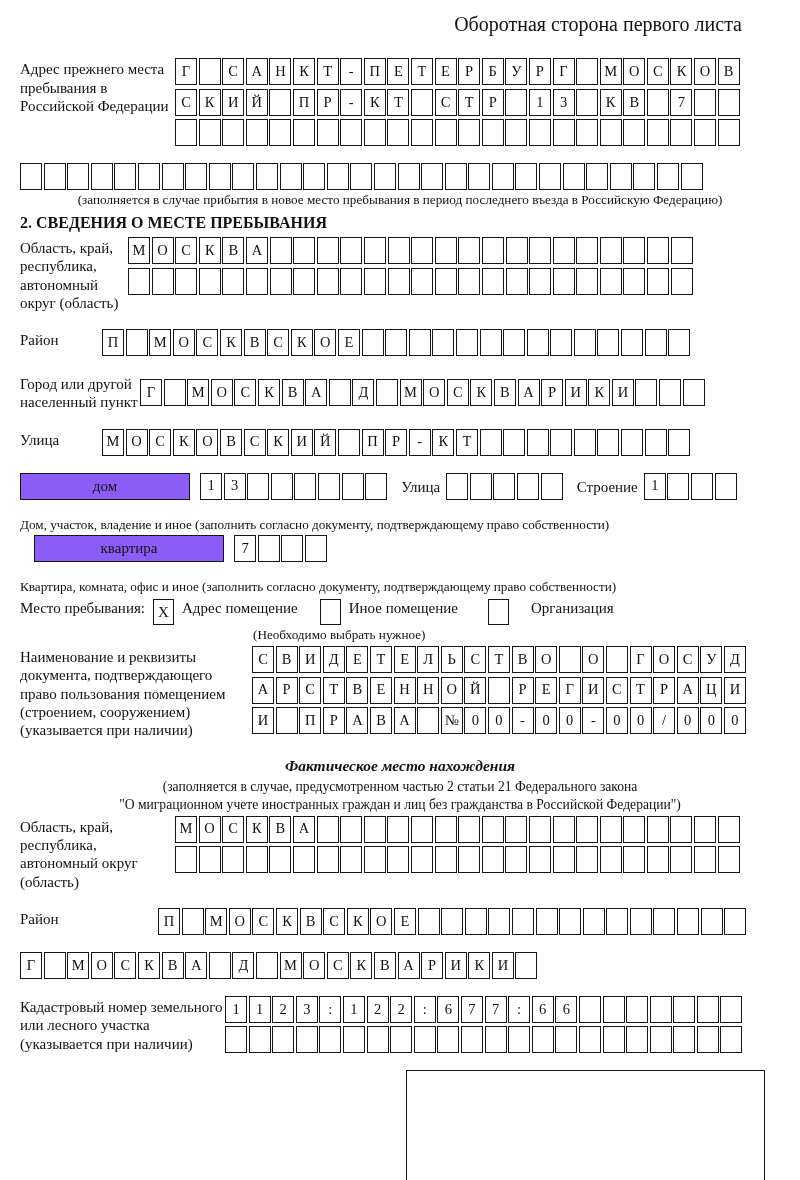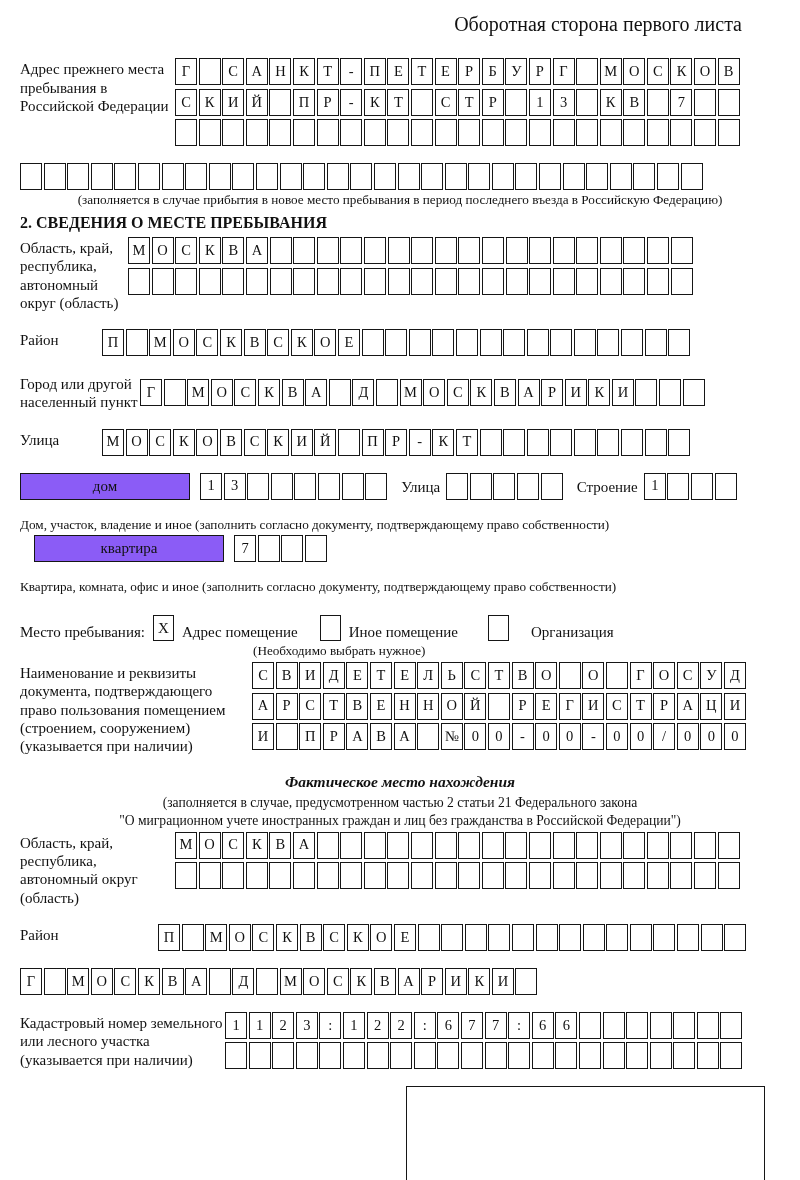--- a/index.html
+++ b/index.html
@@ -31,21 +31,21 @@
   .boxed-label{
     border:1.5px solid #161616;height:25px;display:inline-flex;
     align-items:center;justify-content:center;flex:0 0 auto;background:#8b5cf6;
   }
   .dom-label{width:168px;margin-right:10px;}
   .kv-label{width:188px;margin:0 10px 0 14px;}
   .cbox{
     width:19px;height:24px;border:1.5px solid #161616;display:inline-flex;
     align-items:center;justify-content:center;font-size:15px;flex:0 0 auto;background:#fff;
   }
-  .mesto-row{display:flex;align-items:flex-end;margin-top:20px;}
+  .mesto-row{display:flex;align-items:flex-start;margin-top:4px;}
   .mesto-row .gap-s{width:8px;} .mesto-row .gap-m{width:22px;} .mesto-row .gap-l{width:30px;}
   .mesto-note{margin:2px 0 3px 233px;font-size:13.2px;}
   .stamp-wrap{margin:4px 0 0 370px;width:390px;}
   .stamp-box{width:357px;height:176px;border:1.6px solid #161616;margin:0 auto;background:#fff;}
   .stamp-note{font-size:14px;text-align:center;margin-top:3px;line-height:1.27;}
   .fact-note{font-size:13.6px;text-align:center;line-height:1.3;}
   .mb2{margin-bottom:2px;}
 </style>
 </head>
 <body>

